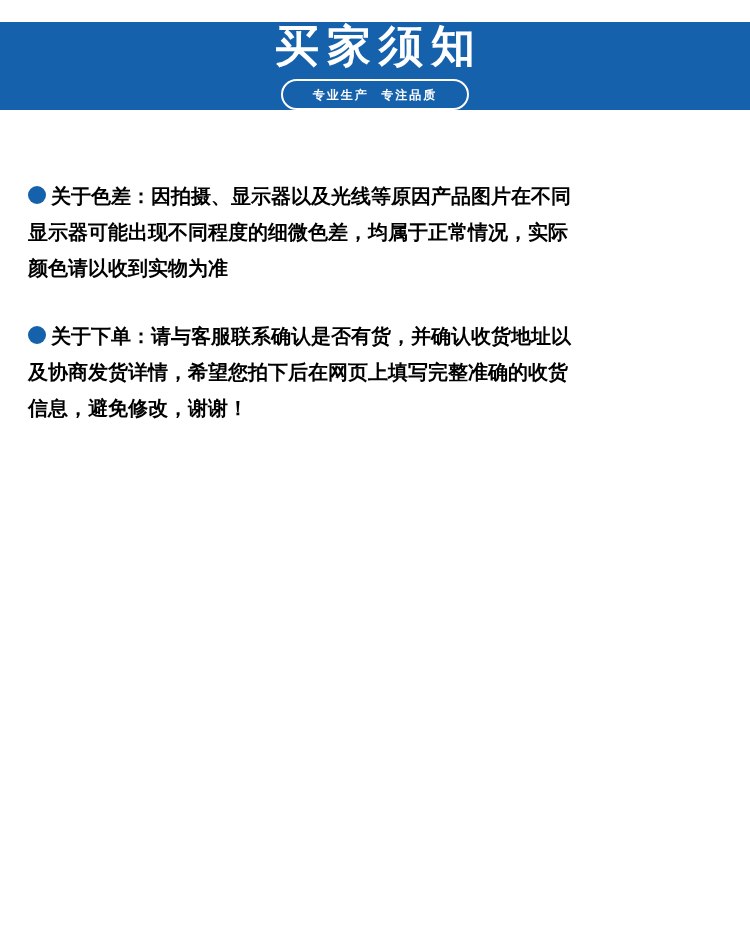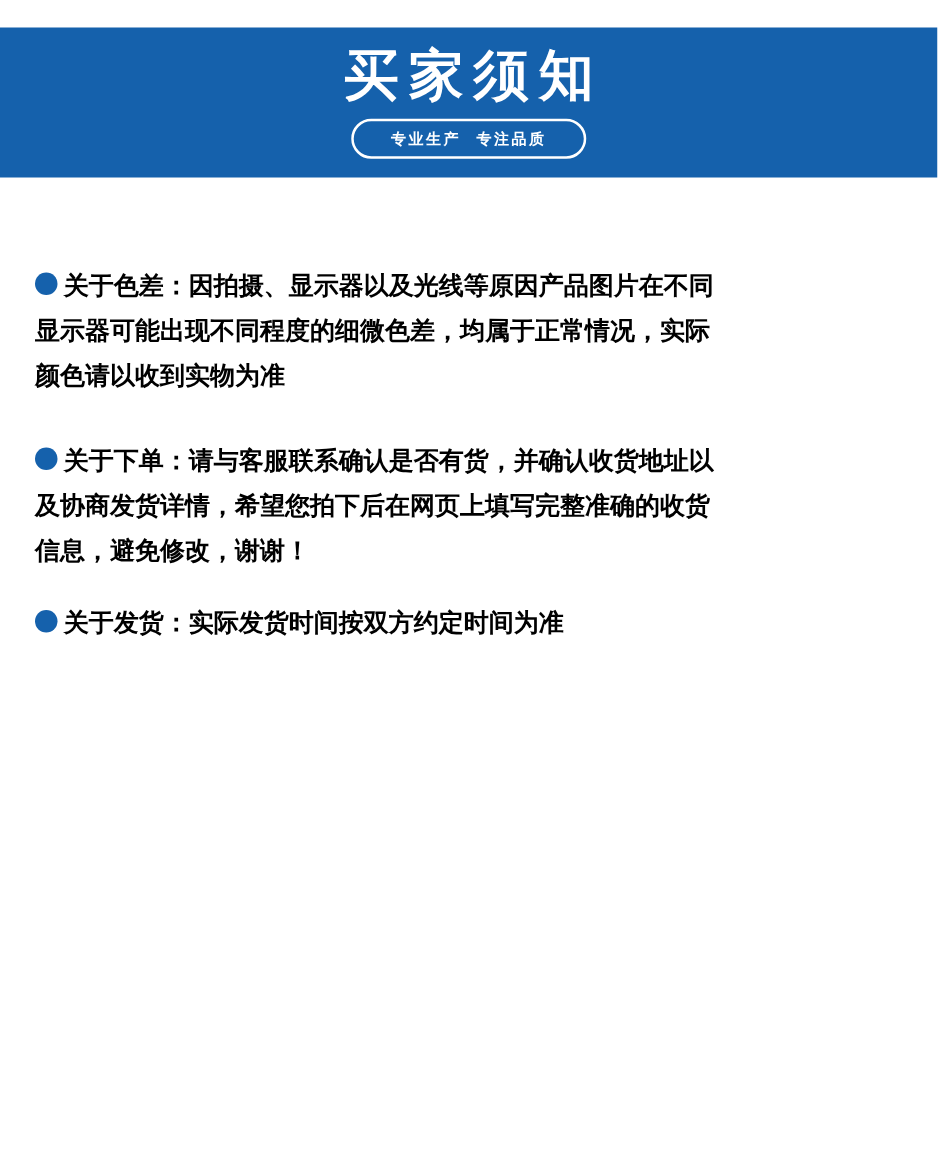--- a/index.html
+++ b/index.html
@@ -17,21 +17,21 @@
     overflow: hidden;
   }
   .page {
     width: 750px;
     height: 935px;
     background: #ffffff;
   }
   
   .header-banner {
     margin-top: 22px;
-    height: 120px;
+    height: 88px;
     background: var(--accent);
     display: flex;
     flex-direction: column;
     align-items: center;
     justify-content: center;
   }
   .header-title {
     color: #ffffff;
     font-size: 44px;
     font-weight: bold;
@@ -107,19 +107,18 @@
   <div class="notices">
 
     <p class="notice notice-1"><span class="bullet"></span><span class="notice-text">关于色差：因拍摄、显示器以及光线等原因产品图片在不同
 显示器可能出现不同程度的细微色差，均属于正常情况，实际
 颜色请以收到实物为准</span></p>
 
     <p class="notice notice-2"><span class="bullet"></span><span class="notice-text">关于下单：请与客服联系确认是否有货，并确认收货地址以
 及协商发货详情，希望您拍下后在网页上填写完整准确的收货
 信息，避免修改，谢谢！</span></p>
 
-    <p class="notice notice-3"><span class="bullet"></span><span class="notice-text">关于发货：实际发货时间按双方约定时间为准</span></p>
 
 
 
   </div>
 
 </div>
 
 </body></html>

